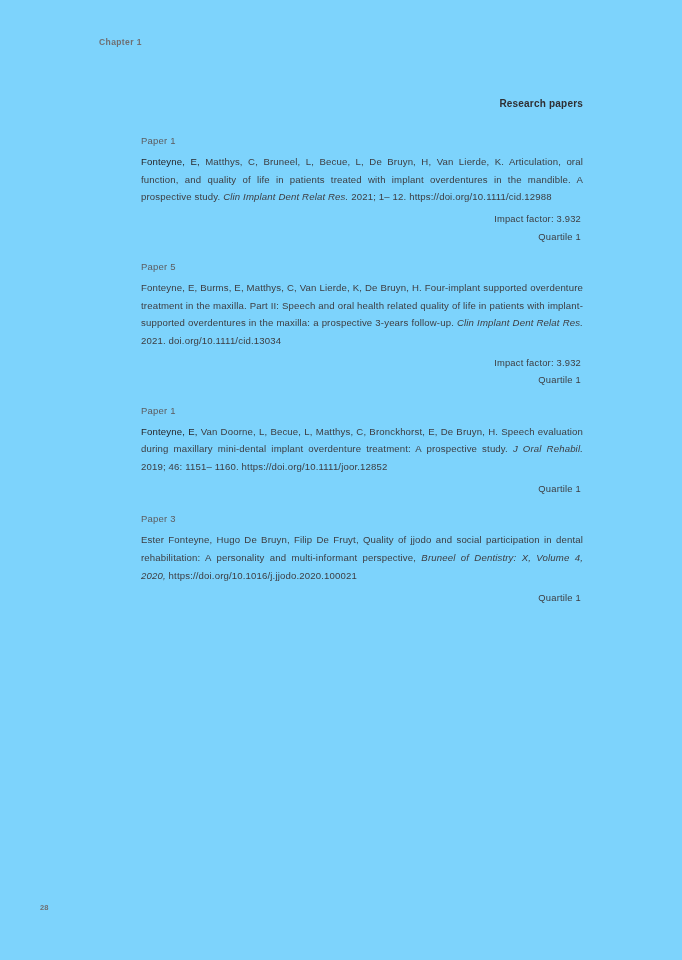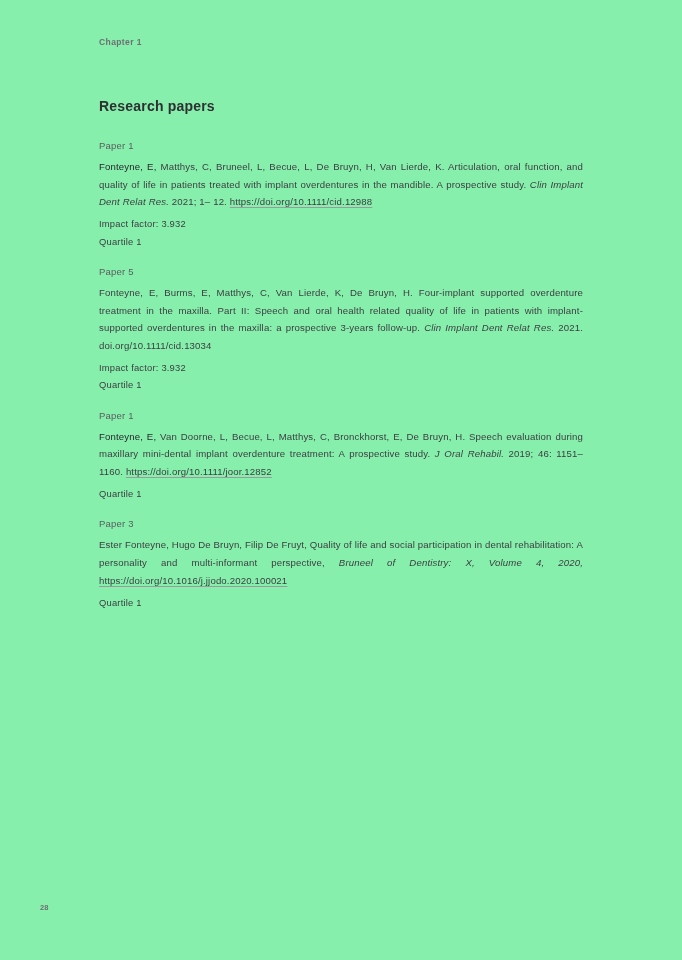--- a/index.html
+++ b/index.html
@@ -11,46 +11,48 @@
     width: 682px;
     height: 960px;
     font-family: "Liberation Sans", sans-serif;
     color: #3a3a3c;
     position: relative;
     overflow: hidden;
   }
   .page {
     position: absolute;
     inset: 0;
-    background: #86efac;
+    background: #7dd3fc;
   }
   .chapter-label {
     position: absolute;
     left: 99px;
     top: 37px;
     font-size: 8.5px;
     letter-spacing: 0.4px;
     color: #6f6f73;
     font-weight: 700;
   }
   .content {
     position: absolute;
     left: 99px;
     top: 98px;
     width: 484px;
   }
   .section-title {
-    font-size: 14px;
+    font-size: 10px;
     font-weight: 700;
     color: #2f2f33;
     letter-spacing: 0.2px;
     margin: 0 0 26px 0;
+    text-align: right;
   }
   .paper-block {
     margin-bottom: 8px;
+    margin-left: 42px;
   }
   .paper-label {
     font-size: 9.5px;
     color: #5c5c60;
     margin: 0 0 7px 0;
     letter-spacing: 0.2px;
   }
   .citation {
     font-size: 9.6px;
     line-height: 1.85;
@@ -60,26 +62,25 @@
     letter-spacing: 0.15px;
   }
   .citation .author-bold {
     font-weight: 400;
     color: #27272b;
   }
   .citation .journal-italic {
     font-style: italic;
   }
   .citation .doi-link {
-    text-decoration: underline;
     text-decoration-color: #9a9a9e;
     text-underline-offset: 2px;
   }
   .metrics {
-    text-align: left;
+    text-align: right;
     font-size: 9.4px;
     line-height: 1.85;
     color: #3d3d41;
     margin: 0 0 16px 0;
     padding-right: 2px;
   }
   .metrics div {
     letter-spacing: 0.2px;
   }
   .page-number {
@@ -123,21 +124,21 @@
     <div class="paper-block">
       <div class="paper-label">Paper 1</div>
       <p class="citation"><span class="author-bold">Fonteyne, E,</span><span> Van Doorne, L, Becue, L, Matthys, C, Bronckhorst, E, De Bruyn, H. Speech evaluation during maxillary mini-dental implant overdenture treatment: A prospective study. </span><span class="journal-italic">J Oral Rehabil.</span><span> 2019; 46: 1151– 1160. </span><span class="doi-link">https://doi.org/10.1111/joor.12852</span></p>
       <div class="metrics">
         <div>Quartile 1</div>
       </div>
     </div>
 
     <div class="paper-block">
       <div class="paper-label">Paper 3</div>
-      <p class="citation"><span class="author-bold"></span><span>Ester Fonteyne, Hugo De Bruyn, Filip De Fruyt, Quality of life and social participation in dental rehabilitation: A personality and multi-informant perspective, </span><span class="journal-italic">Bruneel of Dentistry: X, Volume 4, 2020,</span><span> </span><span class="doi-link">https://doi.org/10.1016/j.jjodo.2020.100021</span></p>
+      <p class="citation"><span class="author-bold"></span><span>Ester Fonteyne, Hugo De Bruyn, Filip De Fruyt, Quality of jjodo and social participation in dental rehabilitation: A personality and multi-informant perspective, </span><span class="journal-italic">Bruneel of Dentistry: X, Volume 4, 2020,</span><span> </span><span class="doi-link">https://doi.org/10.1016/j.jjodo.2020.100021</span></p>
       <div class="metrics">
         <div>Quartile 1</div>
       </div>
     </div>
 
   </div>
 
   <div class="page-number">28</div>
 
 </div>

